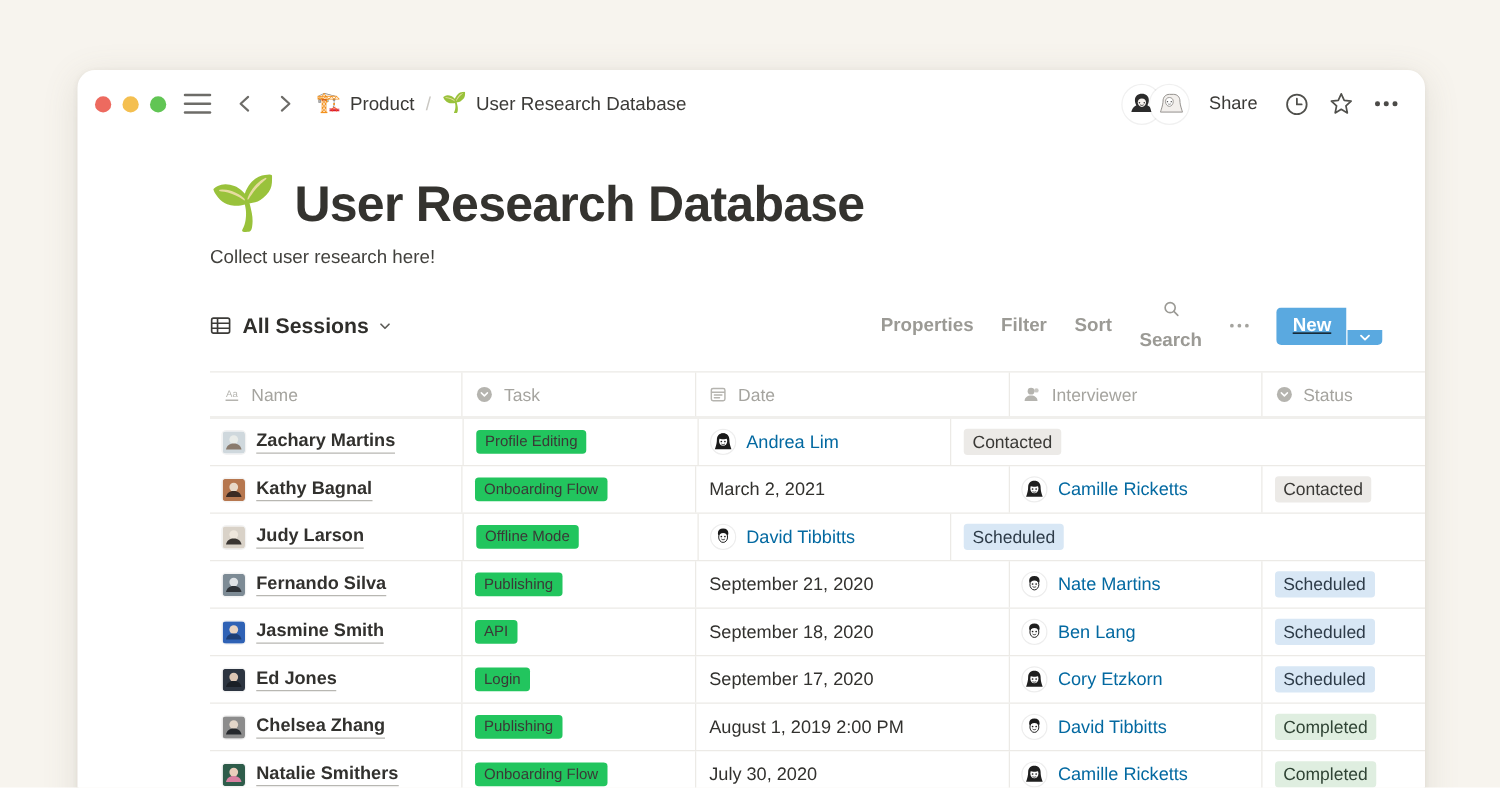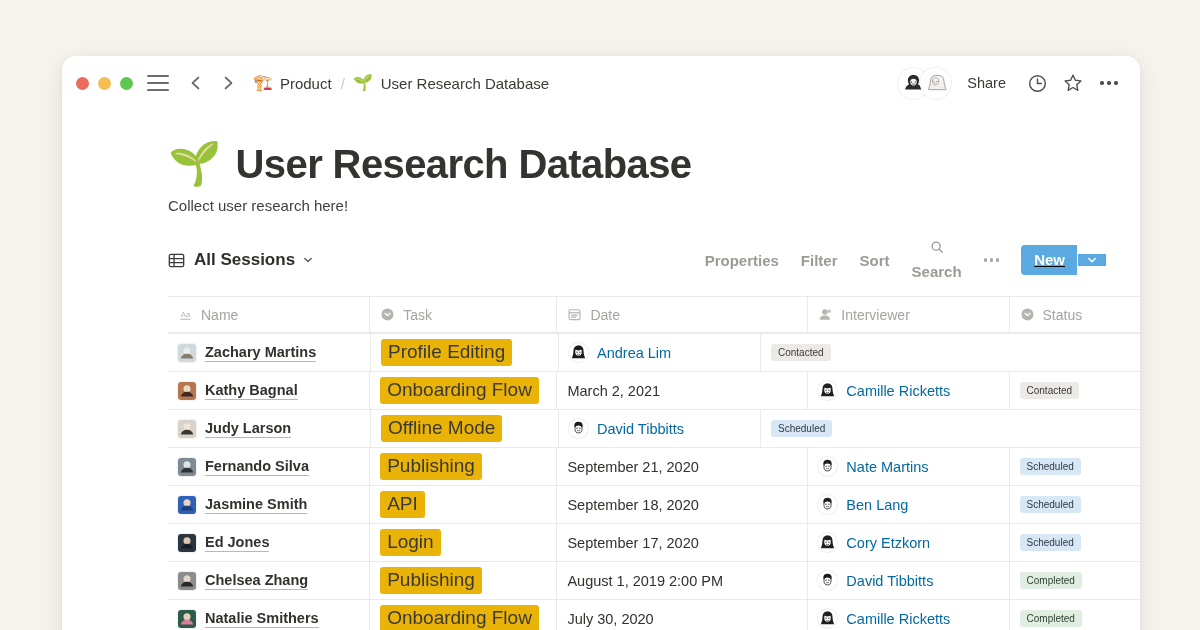--- a/index.html
+++ b/index.html
@@ -60,46 +60,46 @@
   .toolbar{display:flex;align-items:center;padding:26px 0 0 106px;padding-right:34px;}
   .viewsel{display:flex;align-items:center;cursor:pointer;}
   .grid-icon{width:17px;height:17px;margin-right:9px;color:#3b3a37;}
   .viewname{font-size:17px;font-weight:bold;color:#2f2e2b;}
   .chev-sm{margin-left:7px;color:#5d5c58;display:flex;align-items:center;}
   .tools{margin-left:auto;display:flex;align-items:center;gap:0;}
   .tool{font-size:15px;color:#9b9a95;margin-left:22px;cursor:pointer;font-weight:bold;}
   .tool.search{display:flex;align-items:center;gap:6px;flex-direction:column;}
   .tool-dots{margin-left:22px;display:flex;gap:3px;align-items:center;cursor:pointer;}
   .tool-dots i{width:3.2px;height:3.2px;border-radius:50%;background:#a4a39e;display:block;}
-  .newbtn{margin-left:22px;display:flex;align-items:center;border-radius:4px;overflow:hidden;cursor:pointer;text-decoration:underline;}
+  .newbtn{margin-left:22px;display:flex;align-items:flex-end;border-radius:4px;overflow:hidden;cursor:pointer;text-decoration:underline;}
   .newbtn .lbl{background:#5aa9e0;color:#fff;font-size:15px;font-weight:bold;padding:6px 12px 7px 13px;display:flex;align-items:center;}
   .newbtn .sep{width:1px;background:rgba(255,255,255,.45);}
   .newbtn .cv{background:#5aa9e0;color:#fff;display:flex;align-items:center;padding:0 8px;}
 
   
   .table{margin:16px 0 0 0;padding-left:106px;}
   .trow{display:flex;border-top:1px solid #eceae6;height:37px;align-items:stretch;}
   .thead{border-top:1px solid #eceae6;border-bottom:1px solid #eceae6;height:35px;}
   .tcell{display:flex;align-items:center;padding:0 10px;border-right:1px solid #eceae6;box-sizing:border-box;overflow:hidden;white-space:nowrap;}
   .c-name{width:203px;}
   .c-task{width:188px;}
   .c-date{width:252px;}
   .c-intv{width:202px;}
   .c-stat{width:131px;border-right:none;}
 
   .th{font-size:14px;color:#a5a49f;}
   .th .hicon{margin-right:8px;display:flex;align-items:center;color:#b5b4af;}
 
   .rowavatar{width:18px;height:18px;border-radius:3px;margin-right:9px;flex:none;overflow:hidden;display:block;box-shadow:0 0 0 1px rgba(0,0,0,.05);}
   .namelink{font-size:14.5px;color:#32312e;font-weight:bold;border-bottom:1px solid #b8b7b2;line-height:1.25;cursor:pointer;}
-  .tag{font-size:19px;color:#3a3936;background:#eab308;border-radius:3px;padding:2.5px 7px;line-height:1.2;}
+  .tag{font-size:12px;color:#3a3936;background:#22c55e;border-radius:3px;padding:2.5px 7px;line-height:1.2;}
   .datetxt{font-size:14.5px;color:#32312e;}
   .intv-av{width:19px;height:19px;border-radius:50%;margin-right:9px;flex:none;overflow:hidden;display:block;background:#fff;box-shadow:0 0 0 1px rgba(0,0,0,.07);}
   .intv-name{font-size:14.5px;color:#0369a1;}
-  .badge{font-size:10px;border-radius:3px;padding:2.5px 7px;line-height:1.2;}
+  .badge{font-size:14px;border-radius:3px;padding:2.5px 7px;line-height:1.2;}
 </style>
 </head>
 <body>
 
 <div class="stage">
   <div class="window">
 
     <div class="titlebar">
       <div class="lights">
         <span class="light l-red"></span>

